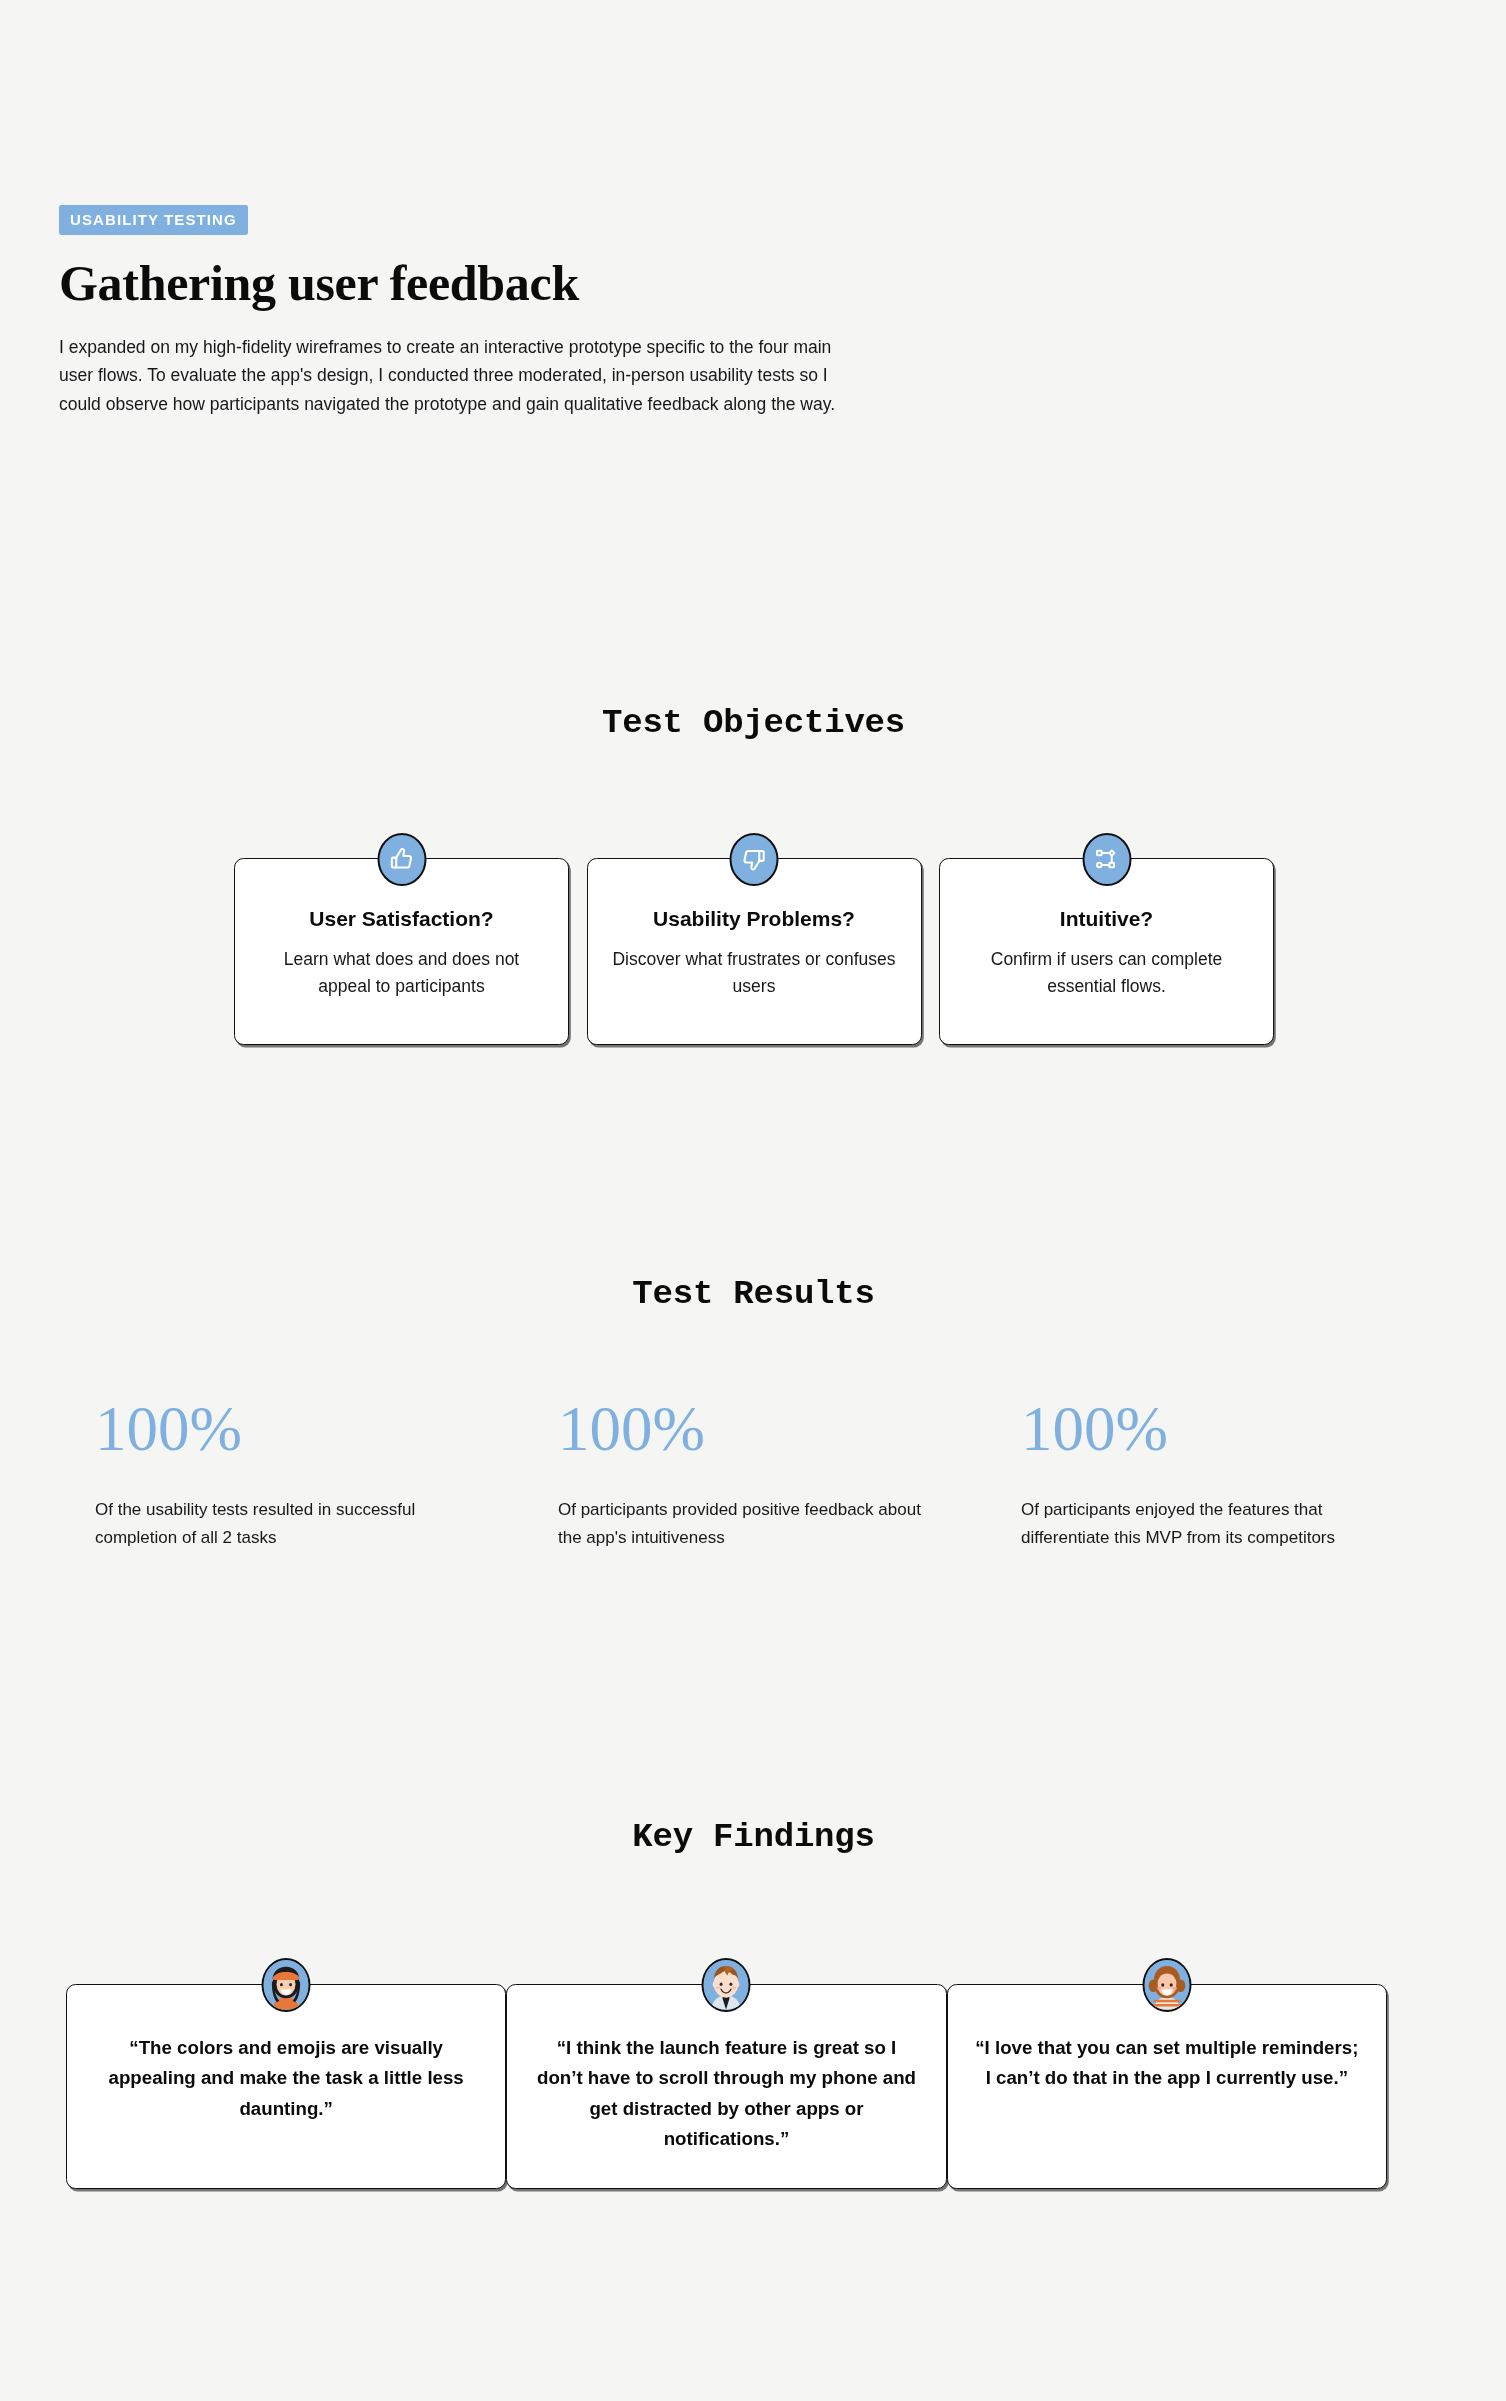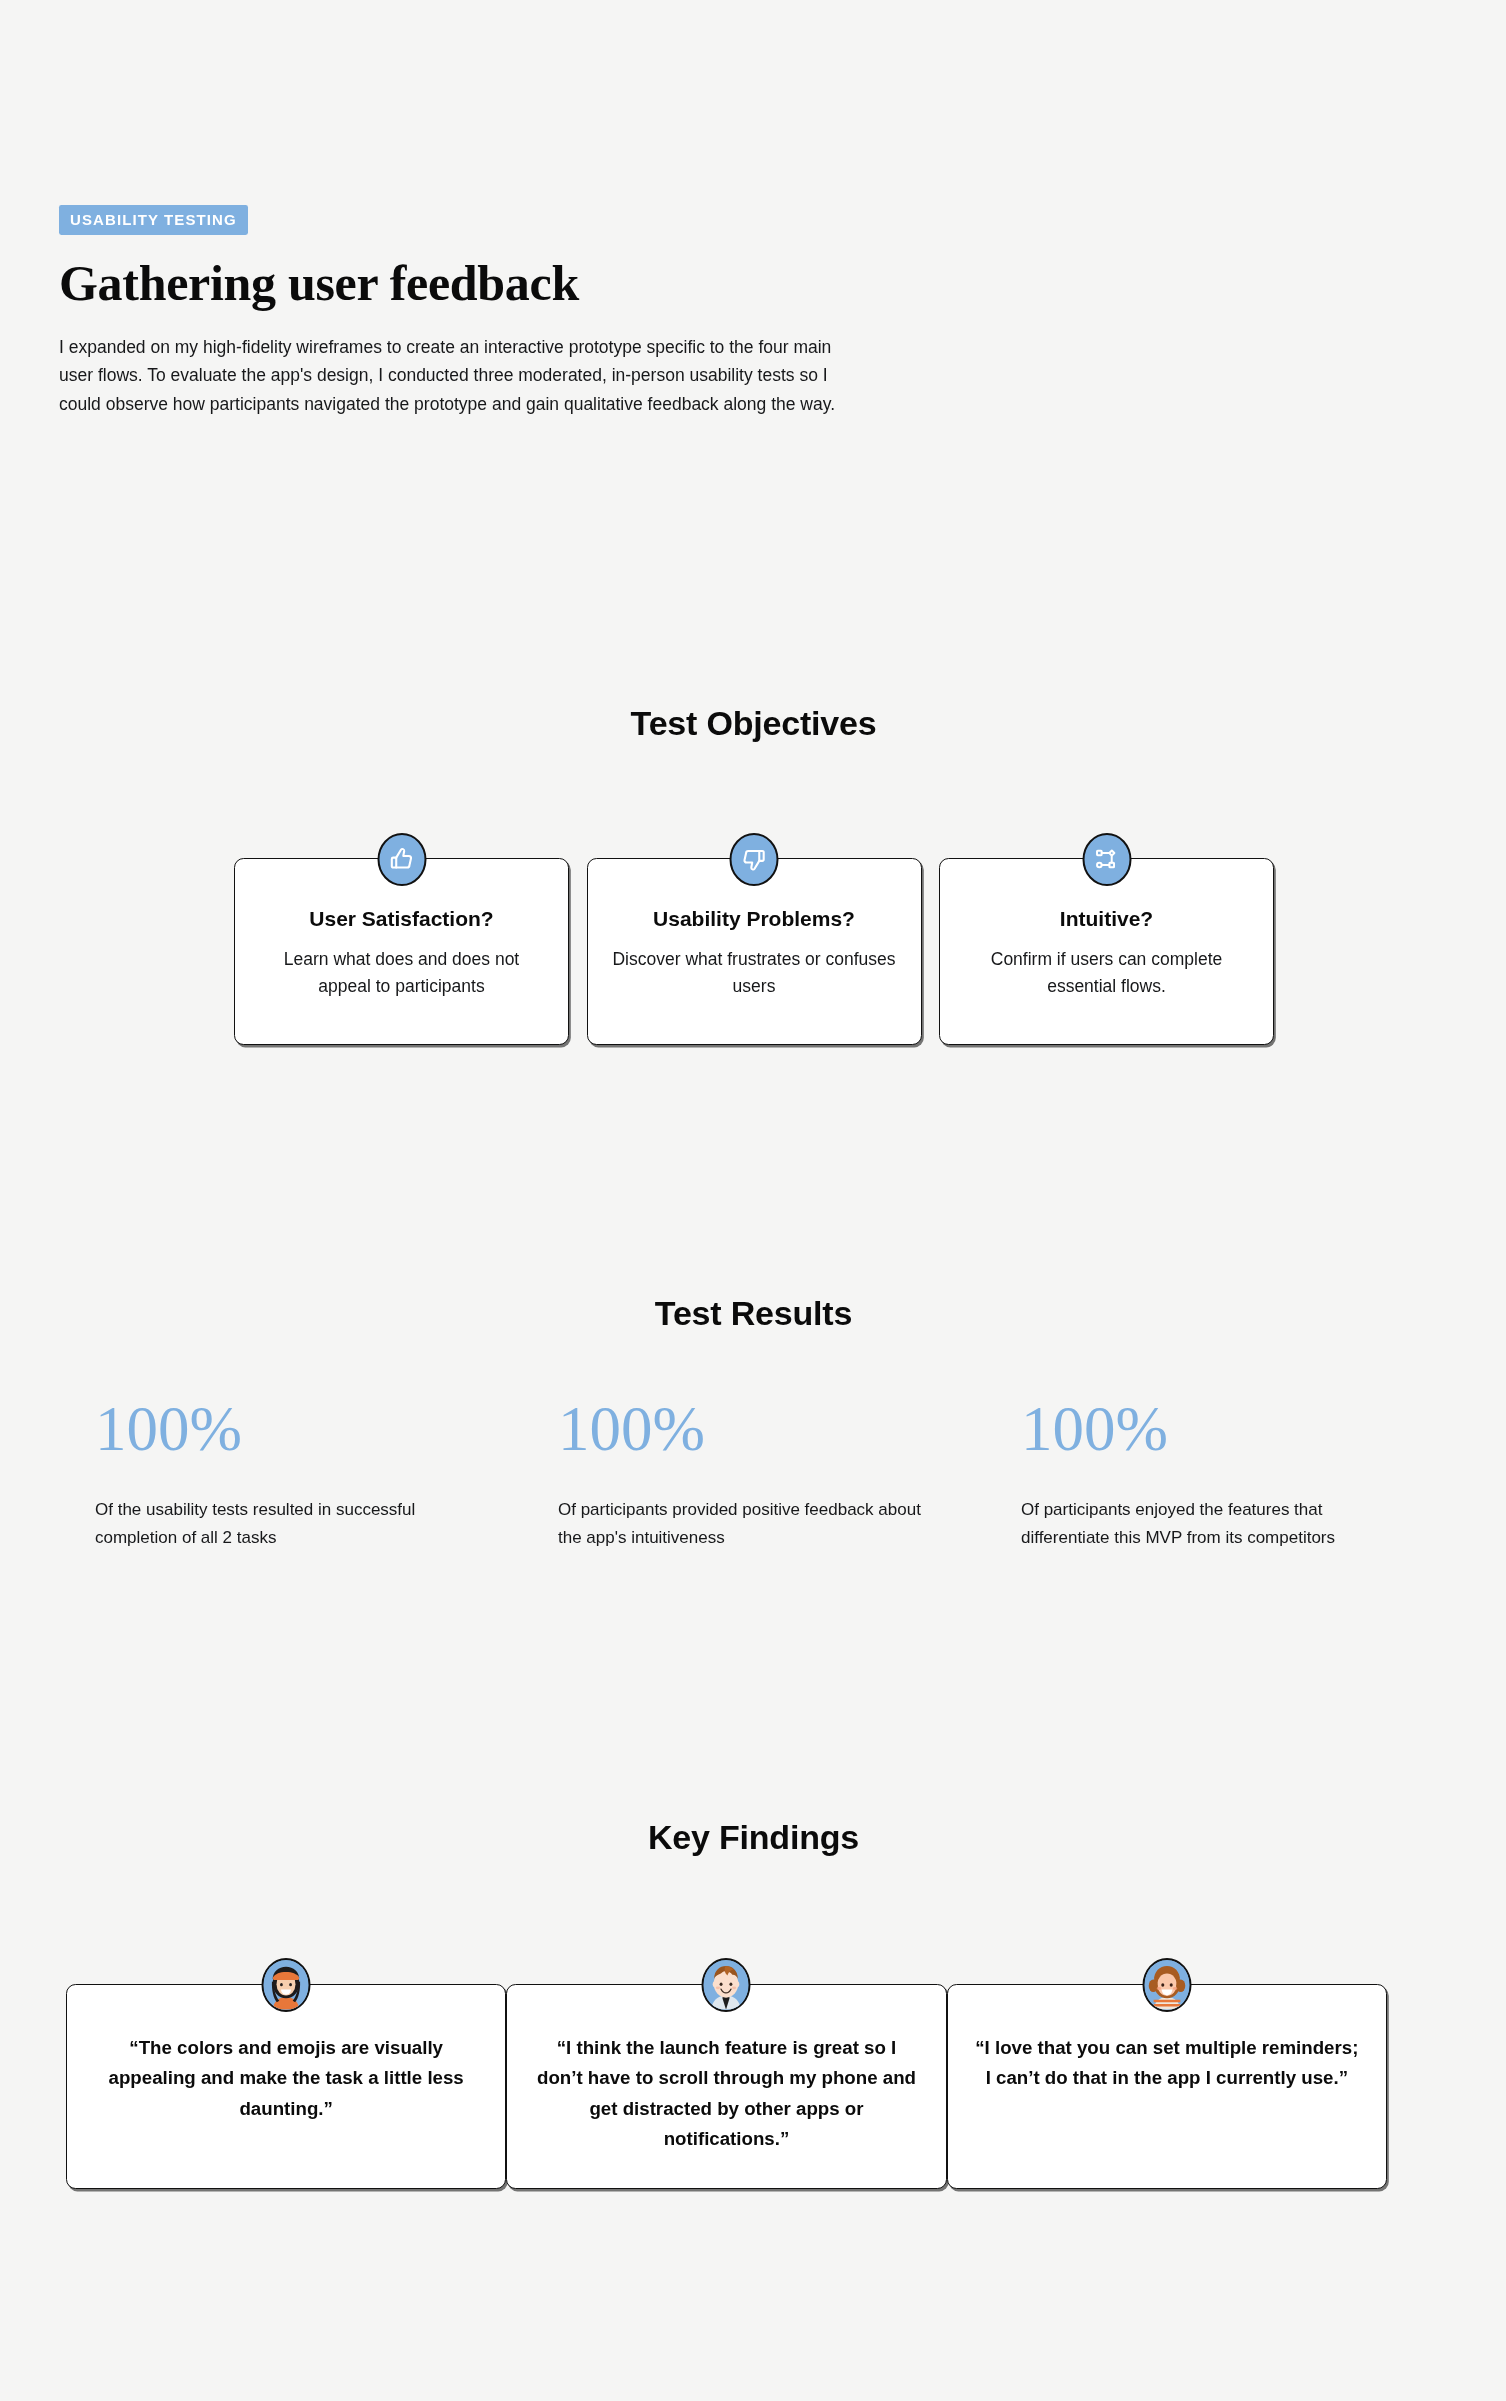--- a/index.html
+++ b/index.html
@@ -56,28 +56,28 @@
     color: #17181a;
     width: 802px;
   }
 
   
   .section-heading {
     position: absolute;
     left: 0;
     width: 1507px;
     text-align: center;
-    font-family: Liberation Sans, sans-serif;
+    font-family: Liberation Mono, monospace;
     font-weight: bold;
     font-size: 34px;
     color: #0b0b0b;
     letter-spacing: -0.2px;
   }
   #heading-objectives { top: 704px; }
-  #heading-results    { top: 1275px; margin-top: 19px; }
+  #heading-results    { top: 1275px; }
   #heading-findings   { top: 1818px; }
 
   
   .objectives-row {
     position: absolute;
     left: 234px;
     top: 858px;
     width: 1040px;
     display: flex;
     gap: 17.5px;

